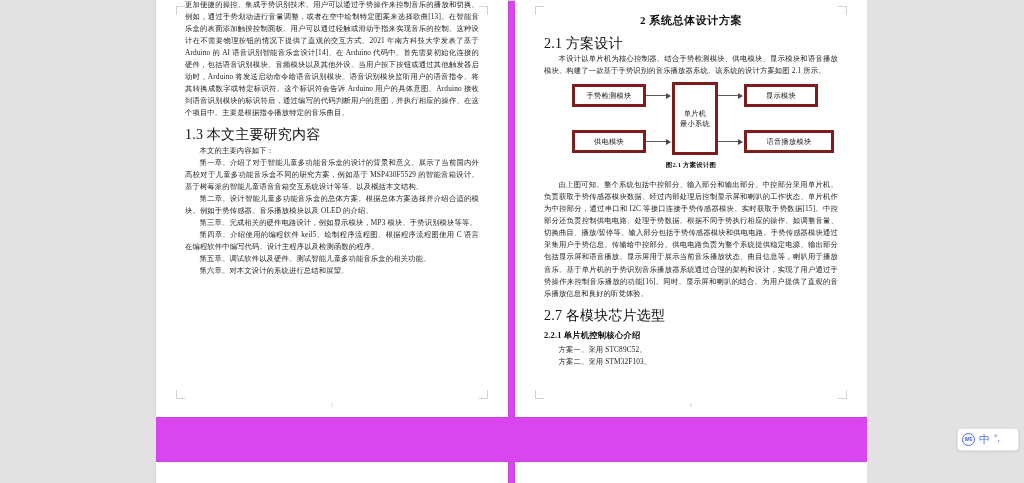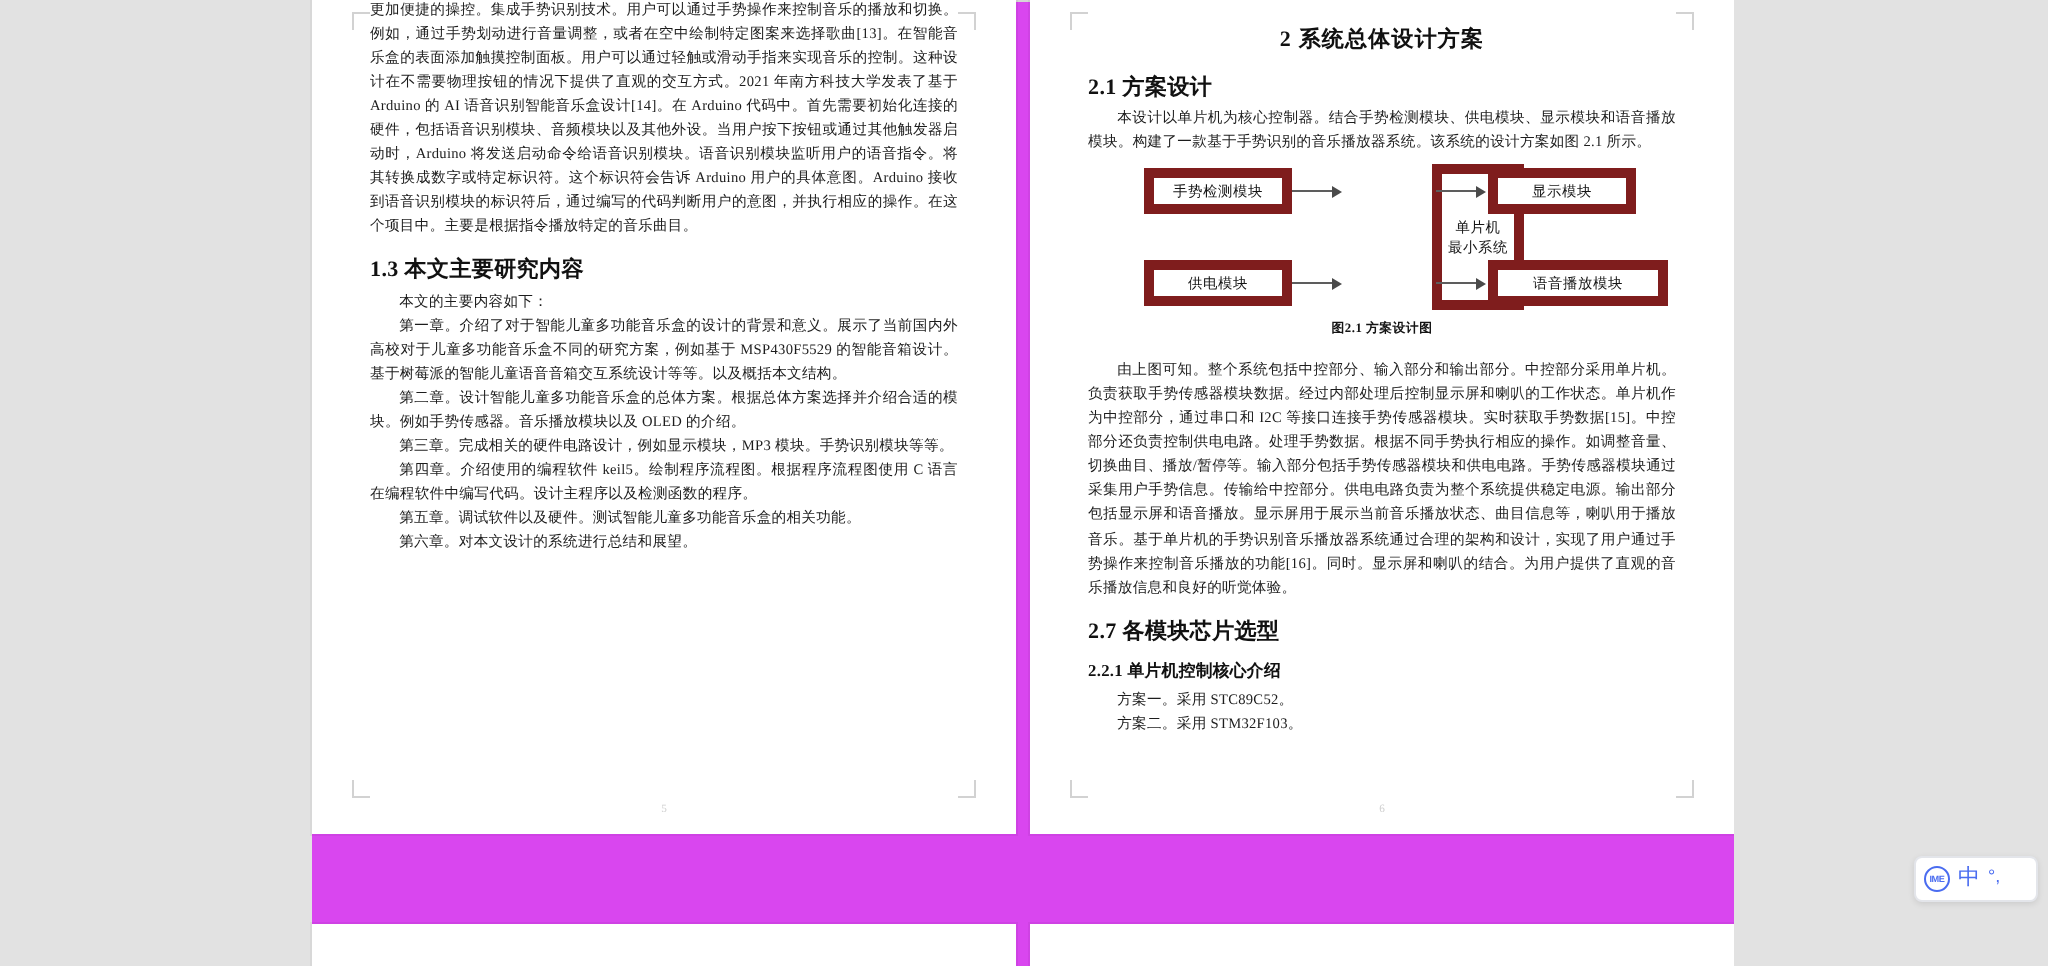--- a/index.html
+++ b/index.html
@@ -54,39 +54,39 @@
 
   h1.doc-h1 {
     font-size: 11px;
     font-weight: bold;
     text-align: center;
     margin: 15px 0 12px 0;
     letter-spacing: 0.6px;
     color: #111;
   }
   h2.doc-h2 {
-    font-size: 11px;
-    font-weight: bold;
+    font-size: 14px;
+    font-weight: normal;
     margin: 10px 0 3px 0;
     letter-spacing: 0.2px;
     color: #111;
   }
   h3.doc-h3 {
     font-size: 8.4px;
     font-weight: bold;
     margin: 8px 0 2px 0;
     letter-spacing: 0.15px;
     color: #111;
   }
 
   
   .figure { position: relative; width: 100%; height: 97px; margin: 5px 0 0 0; }
   .fbox {
     position: absolute;
-    border: 5px solid #7f1d1d;
+    border: 3px solid #7f1d1d;
     background: #fff;
     display: flex; align-items: center; justify-content: center;
     font-size: 7.2px;
     line-height: 10px;
     color: #151515;
     text-align: center;
     letter-spacing: 0.3px;
   }
   .fbox.mcu { flex-direction: column; }
   .fline { position: absolute; background: #5d5d5d; height: 1px; }
@@ -213,21 +213,21 @@
       <div class="figure">
 
         <div class="fbox" style="left:28px;  top:2px;  width:74px; height:23px;">
           <span>手势检测模块</span>
         </div>
 
         <div class="fbox" style="left:28px;  top:48px; width:74px; height:23px;">
           <span>供电模块</span>
         </div>
 
-        <div class="fbox mcu" style="left:128px; top:0px;  width:46px; height:73px;margin-left:44px;">
+        <div class="fbox mcu" style="left:128px; top:0px;  width:46px; height:73px;">
           <span>单片机</span>
           <span>最小系统</span>
         </div>
 
         <div class="fbox" style="left:200px; top:2px;  width:74px; height:23px;">
           <span>显示模块</span>
         </div>
 
         <div class="fbox" style="left:200px; top:48px; width:90px; height:23px;">
           <span>语音播放模块</span>

